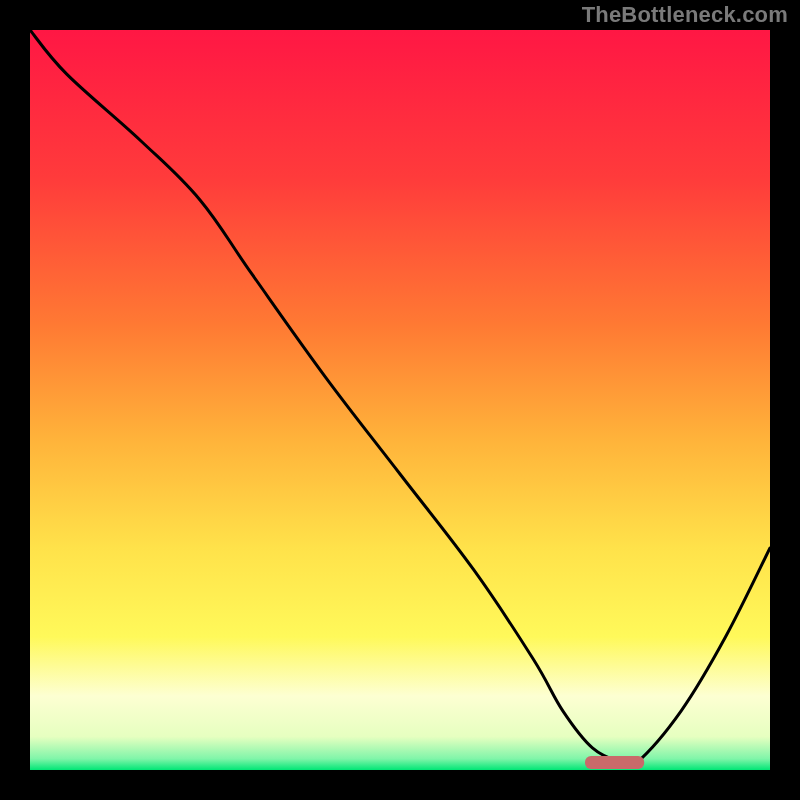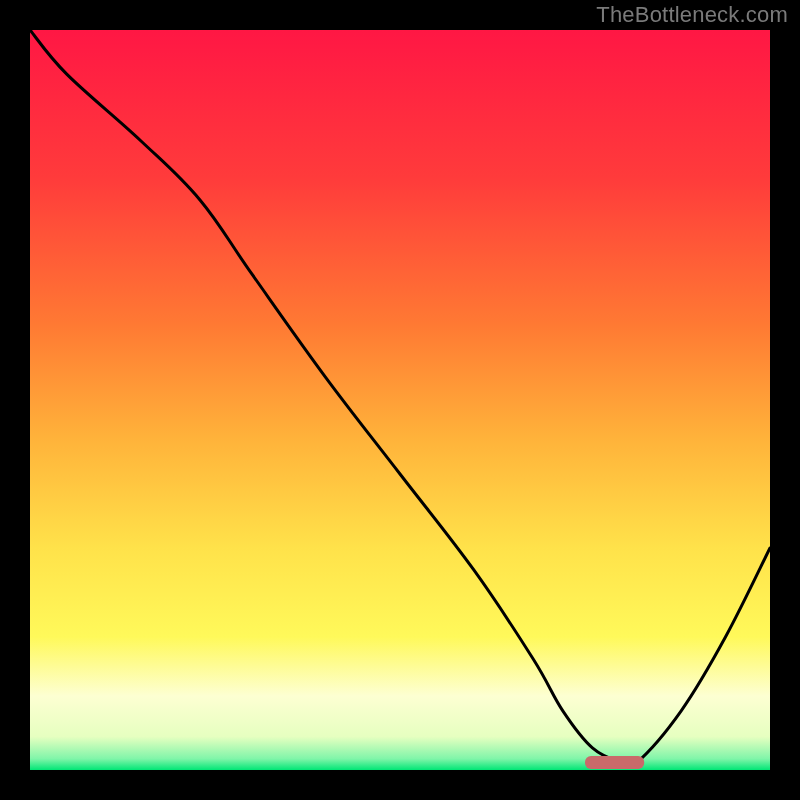--- a/index.html
+++ b/index.html
@@ -16,21 +16,21 @@
     width: 800px;
     height: 800px;
     background: #000;
   }
   .watermark {
     position: absolute;
     top: 2px;
     right: 12px;
     color: #7a7a7a;
     font-size: 22px;
-    font-weight: 400;
+    font-weight: 700;
     letter-spacing: 0.2px;
     z-index: 5;
   }
   svg.plot {
     position: absolute;
     top: 0;
     left: 0;
     width: 800px;
     height: 800px;
   }

